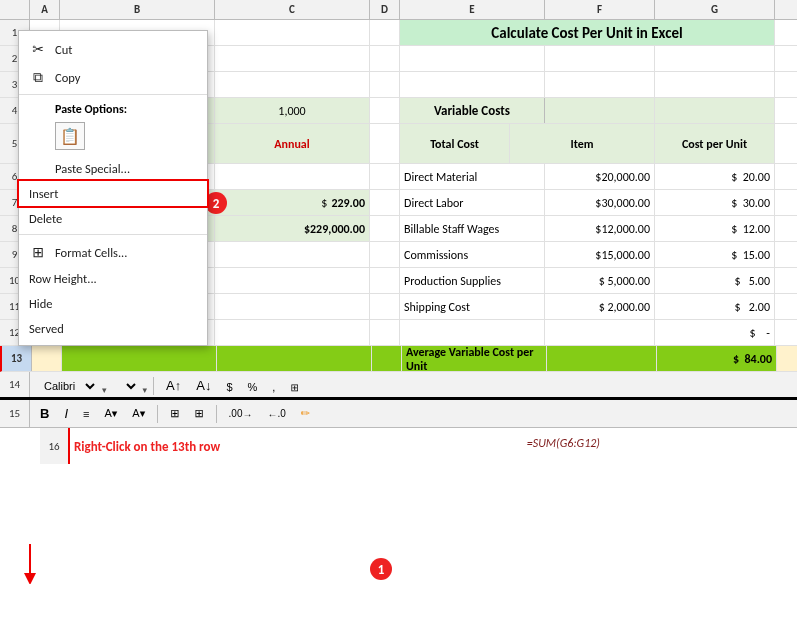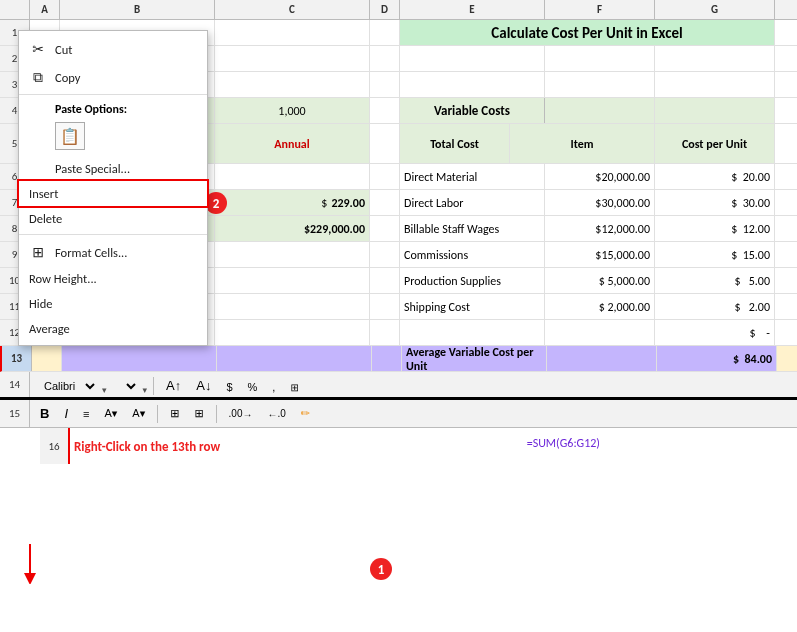--- a/index.html
+++ b/index.html
@@ -123,21 +123,21 @@
     .green-light { background: #e2efda; }
 
     
     .annual-cell {
       color: #c00;
       font-weight: bold;
       justify-content: center;
     }
 
     
-    .blue-row-bg { background: #c4b5fd; }
+    .blue-row-bg { background: #84cc16; }
 
     
     .context-menu {
       position: absolute;
       top: 30px;
       left: 18px;
       width: 190px;
       background: #fff;
       border: 1px solid #bbb;
       box-shadow: 2px 3px 8px rgba(0,0,0,0.25);
@@ -221,21 +221,22 @@
     }
 
     
     .insert-highlight {
       outline: 2px solid #e00;
       background: #fff !important;
     }
 
     
     .formula-cell {
-      color: #6d28d9;
+      color: #7f1d1d;
+      font-style: italic;
       font-size: 12px;
     }
 
     
     .row13-selected {
       background: #fff2cc;
       border-left: 2px solid #e00;
     }
 
   </style>
@@ -477,21 +478,21 @@
       <span class="menu-icon">⊞</span>
       <span>Format Cells...</span>
     </div>
     <div class="menu-item">
       <span>Row Height...</span>
     </div>
     <div class="menu-item">
       <span>Hide</span>
     </div>
     <div class="menu-item">
-      <span>Average</span>
+      <span>Served</span>
     </div>
   </div>
 
   <div class="annotation" style="top: 192px; left: 205px;">
     <div class="circle-num">2</div>
   </div>
 
   <div class="annotation" style="bottom: 52px; left: 370px;">
     <div class="circle-num">1</div>
   </div>

